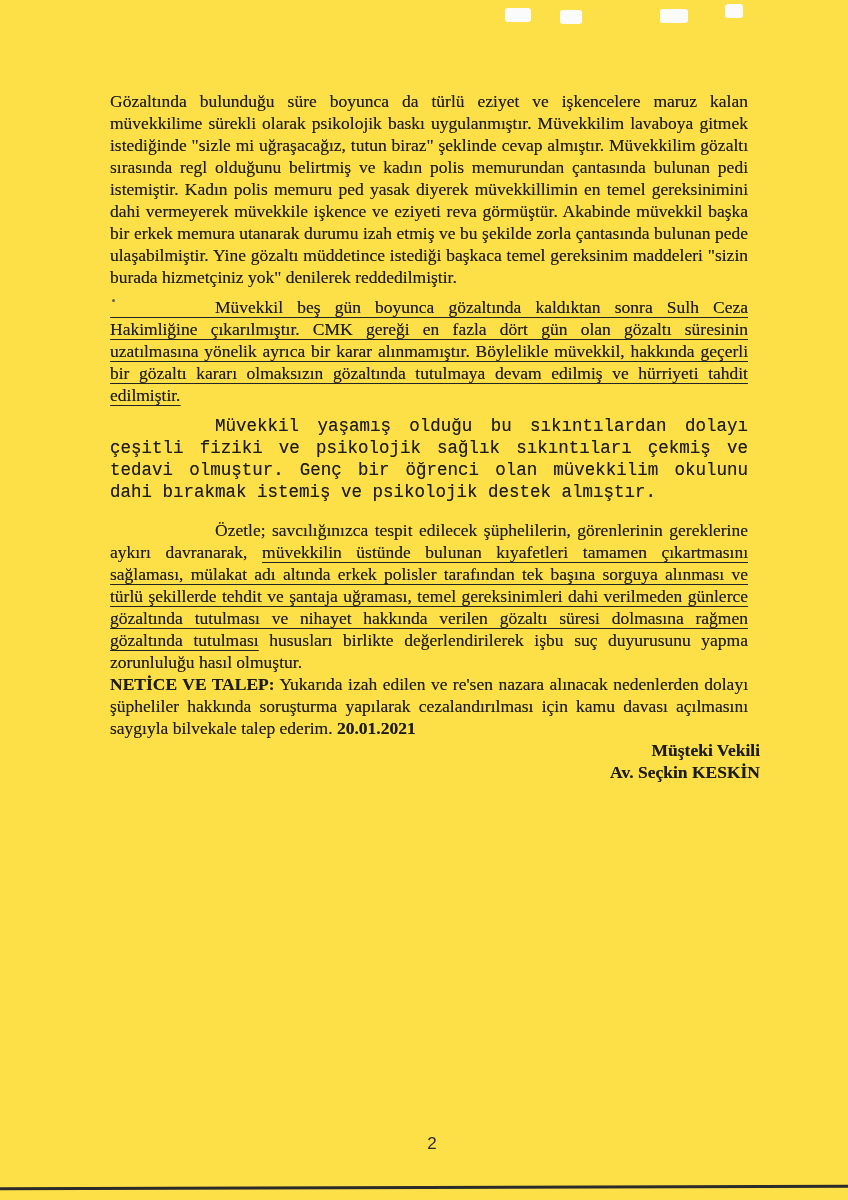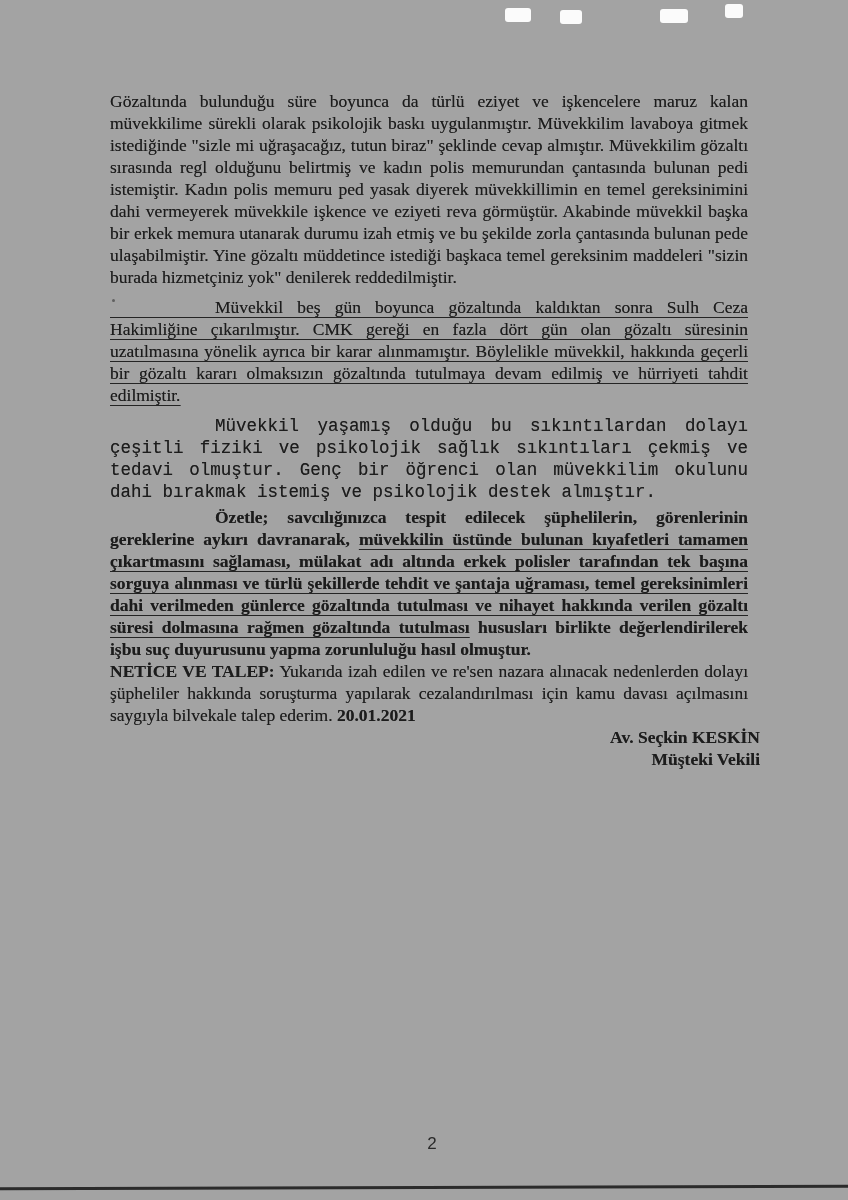--- a/index.html
+++ b/index.html
@@ -4,39 +4,39 @@
 <style>
   html, body {
     margin: 0;
     padding: 0;
     background: #ffffff;
   }
   .page {
     position: relative;
     width: 848px;
     height: 1200px;
-    background: #a3a3a3;
+    background: #fde047;
     font-family: "Liberation Serif", serif;
     color: #1c1c1c;
     overflow: hidden;
   }
   .content {
     position: absolute;
     left: 110px;
     top: 90px;
     width: 638px;
     font-size: 17.5px;
     line-height: 22px;
     text-align: justify;
     text-shadow: 0 0 0.4px rgba(20,20,20,0.55); 
   }
   .para { margin: 0; }
   .para.mt-p2 { margin-top: 8px; }
   .para.mt-p3 { margin-top: 9px; font-family: Liberation Mono, monospace; }
-  .para.mt-p4 { margin-top: 3px; font-weight: bold; }
+  .para.mt-p4 { margin-top: 16px; }
   .para.mt-p5 { }
   .indent { text-indent: 105px; }
   .u {
     text-decoration: underline;
     text-decoration-thickness: 1.4px;
     text-underline-offset: 3.5px;
     text-decoration-color: #242424;
   }
   .b { font-weight: bold; }
   
@@ -120,22 +120,22 @@
 
     <p class="para mt-p4 indent">
       <span>Özetle; savcılığınızca tespit edilecek şüphelilerin, görenlerinin gereklerine aykırı davranarak, </span><span class="u">müvekkilin üstünde bulunan kıyafetleri tamamen çıkartmasını sağlaması, mülakat adı altında erkek polisler tarafından tek başına sorguya alınması ve türlü şekillerde tehdit ve şantaja uğraması, temel gereksinimleri dahi verilmeden günlerce gözaltında tutulması ve nihayet hakkında verilen gözaltı süresi dolmasına rağmen gözaltında tutulması</span><span> hususları birlikte değerlendirilerek işbu suç duyurusunu yapma zorunluluğu hasıl olmuştur.</span>
     </p>
 
     <p class="para mt-p5">
       <span class="b">NETİCE VE TALEP:</span><span> Yukarıda izah edilen ve re'sen nazara alınacak nedenlerden dolayı şüpheliler hakkında soruşturma yapılarak cezalandırılması için kamu davası açılmasını saygıyla bilvekale talep ederim. </span><span class="b">20.01.2021</span>
     </p>
 
     <div class="signature">
+      <div>Müşteki Vekili</div>
       <div>Av. Seçkin KESKİN</div>
-      <div>Müşteki Vekili</div>
     </div>
 
   </main>
 
   <div class="page-number">2</div>
 
   <div class="bottom-scan-line"></div>
 
 </div>
 

